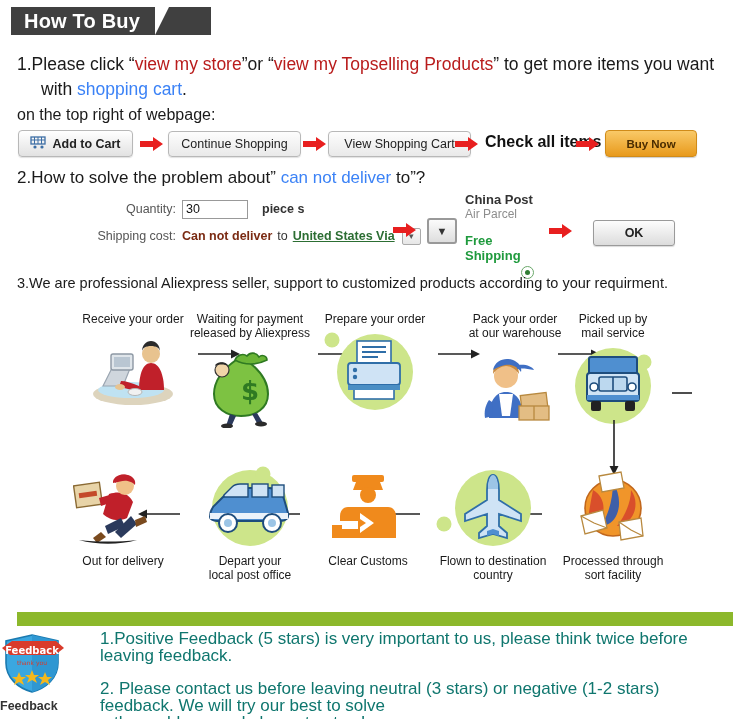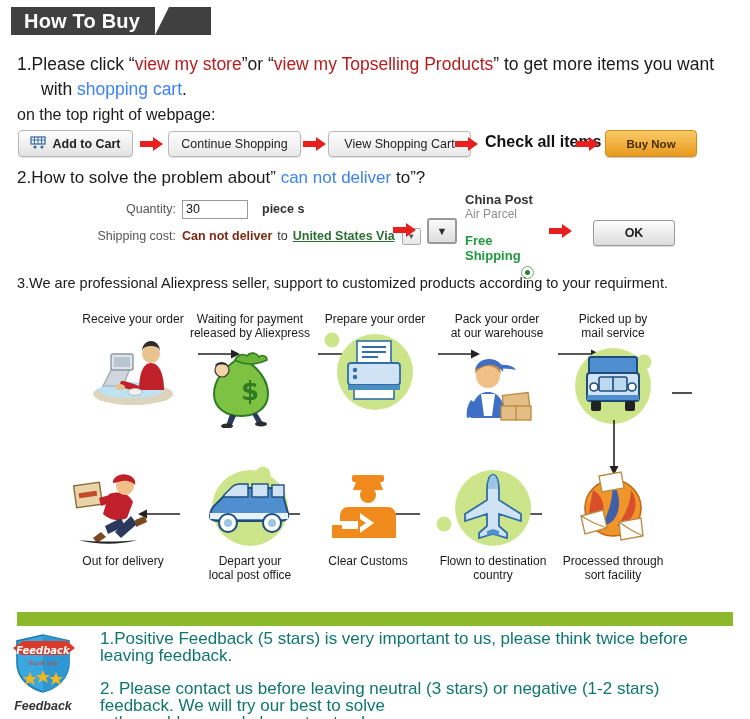--- a/index.html
+++ b/index.html
@@ -155,21 +155,21 @@
     position:absolute;width:76px;height:76px;border-radius:50%;
     background:#cde58a;left:50%;top:50%;transform:translate(-50%,-50%);z-index:0;
   }
   .blob.sm{width:15px;height:15px;}
   .art svg, .art .emoji{position:relative;z-index:2;}
   .fa{position:absolute;}
   .fa svg{display:block;}
 
   
   .greenbar{position:absolute;left:17px;top:612px;width:716px;height:14px;background:#8cb82b;}
-  .fb-badge{position:absolute;left:7px;top:632px;width:72px;text-align:center;font-style:italic;}
+  .fb-badge{position:absolute;left:0;top:632px;width:72px;text-align:left;}
   .fb-cap{font-size:12.5px;font-weight:bold;color:#333;margin-top:1px;}
   .fb-lines{position:absolute;left:100px;top:630px;width:630px;}
   .fb-line{font-size:17px;line-height:17px;color:#0f766e;}
   .fb-line.second{margin-top:16px;}
   .fb-line .ind{display:block;margin-left:14px;}
 </style>
 </head>
 <body>
 
 <div class="page">
@@ -369,21 +369,21 @@
       </div>
     </div>
 
     <span class="fa" style="left:438px;top:36px;">
       <svg width="42" height="12" viewBox="0 0 42 12">
           <line x1="0" y1="6" x2="33" y2="6" stroke="#222" stroke-width="1.6"></line>
           <path d="M33 1.5l9 4.5-9 4.5z" fill="#222"></path>
         </svg>
     </span>
 
-    <div class="node" style="left:432px;top:0;">
+    <div class="node" style="left:450px;top:0;">
       <div class="cap">Pack your order<br>at our warehouse</div>
       <div class="art">
         <svg width="92" height="72" viewBox="0 0 92 72">
           <path d="M20 68c0-16 6-26 17-26s17 10 17 26z" fill="#3f6fc4"></path>
           <path d="M30 44h14l-3 22h-8z" fill="#fff"></path>
           <circle cx="37" cy="26" r="12" fill="#f0c088"></circle>
           <path d="M24 24c0-9 6-14 13-14s13 5 13 14c-4-6-9-8-13-8s-10 3-13 8z" fill="#c98a3f"></path>
           <path d="M24 20c2-10 12-13 20-10 7 3 9 8 8 12-4-6-10-8-16-7-5 1-9 3-12 5z" fill="#3f6fc4"></path>
           <path d="M49 15c7-1 14 1 16 5-6-1-12-2-17-1z" fill="#3f6fc4"></path>
           <rect x="52" y="44" width="26" height="14" fill="#e3bd84" stroke="#b8893f" stroke-width="1.3" transform="rotate(-7 65 51)"></rect>

